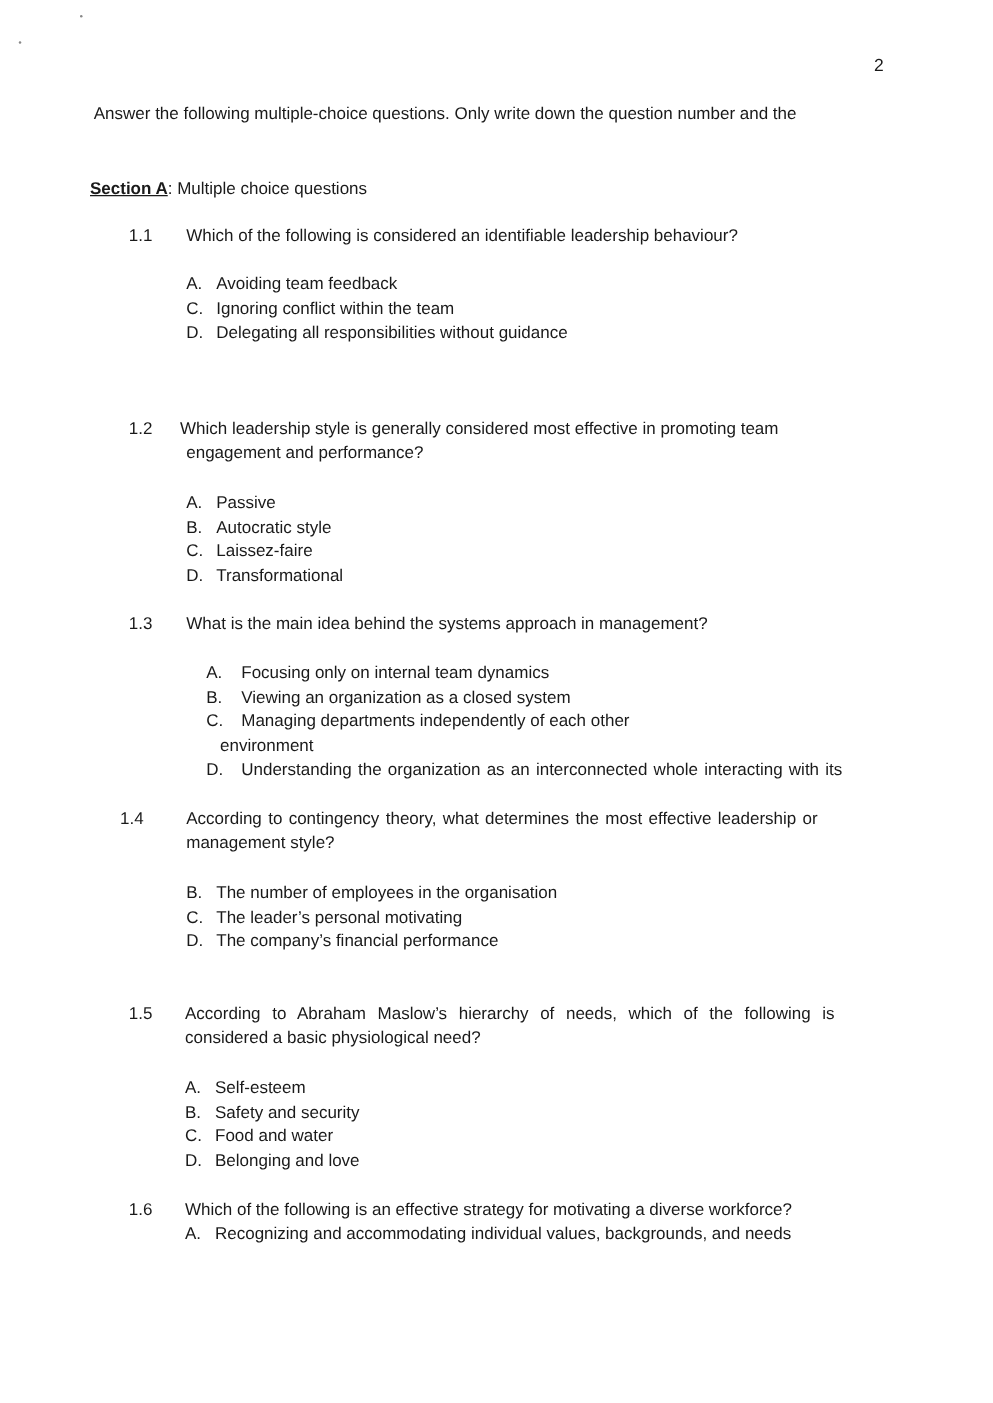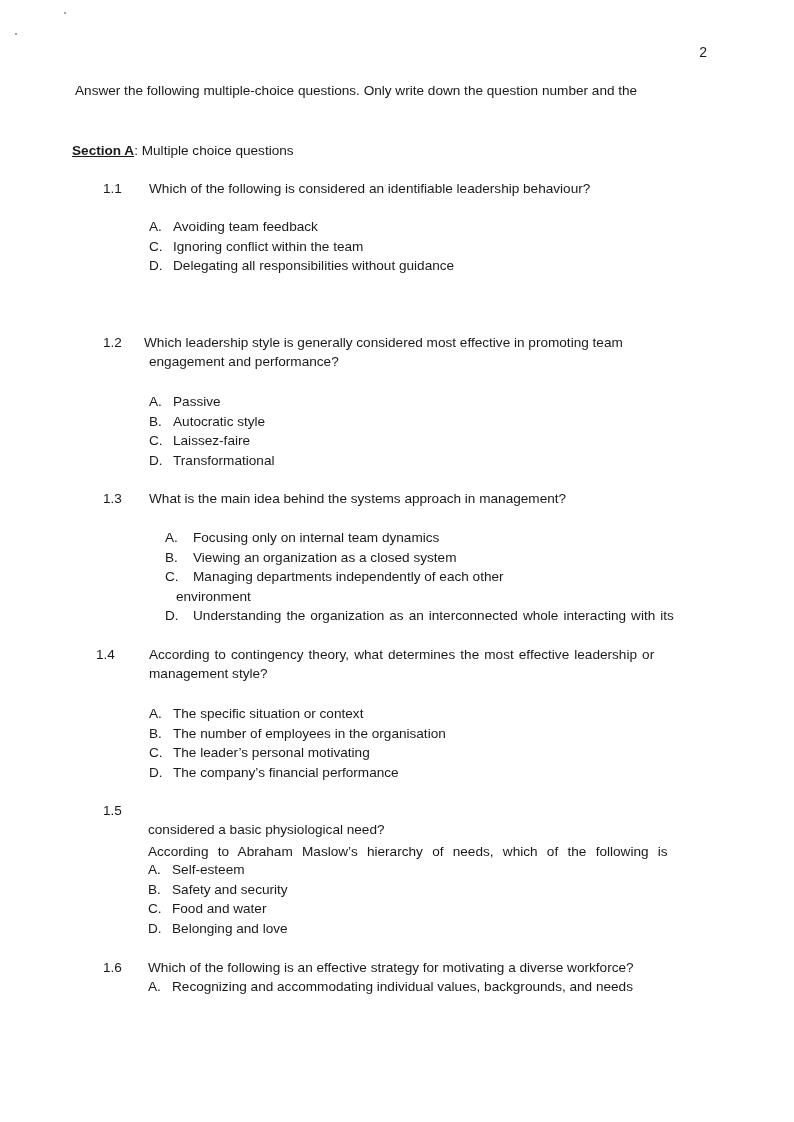--- a/index.html
+++ b/index.html
@@ -68,30 +68,29 @@
     <span class="option" style="padding-left:11px">environment</span>
     <span class="option"><span class="letter" style="width:28px">D.</span><span style="word-spacing:1.2px">Understanding the organization as an interconnected whole interacting with its</span></span>
   </div>
 </div>
 
 <div>
   <div class="abs qnum" style="left:96px;top:645px;">1.4</div>
   <div class="abs qtext" style="left:149px;top:645px;word-spacing:1.3px;">According to contingency theory, what determines the most effective leadership or</div>
   <div class="abs qtext" style="left:149px;top:664px;">management style?</div>
   <div class="abs" style="left:149px;top:704px;">
-    <span class="option"><span class="letter">A.</span><span>The specific situation or context</span></span>
     <span class="option"><span class="letter">B.</span><span>The number of employees in the organisation</span></span>
     <span class="option"><span class="letter">C.</span><span>The leader’s personal motivating</span></span>
     <span class="option"><span class="letter">D.</span><span>The company’s financial performance</span></span>
   </div>
 </div>
 
 <div>
   <div class="abs qnum" style="left:103px;top:801px;">1.5</div>
-  <div class="abs qtext" style="left:148px;top:842px;word-spacing:5.5px;">According to Abraham Maslow’s hierarchy of needs, which of the following is</div>
+  <div class="abs qtext" style="left:148px;top:801px;word-spacing:5.5px;">According to Abraham Maslow’s hierarchy of needs, which of the following is</div>
   <div class="abs qtext" style="left:148px;top:820px;">considered a basic physiological need?</div>
   <div class="abs" style="left:148px;top:860px;">
     <span class="option"><span class="letter">A.</span><span>Self-esteem</span></span>
     <span class="option"><span class="letter">B.</span><span>Safety and security</span></span>
     <span class="option"><span class="letter">C.</span><span>Food and water</span></span>
     <span class="option"><span class="letter">D.</span><span>Belonging and love</span></span>
   </div>
 </div>
 
 <div>

